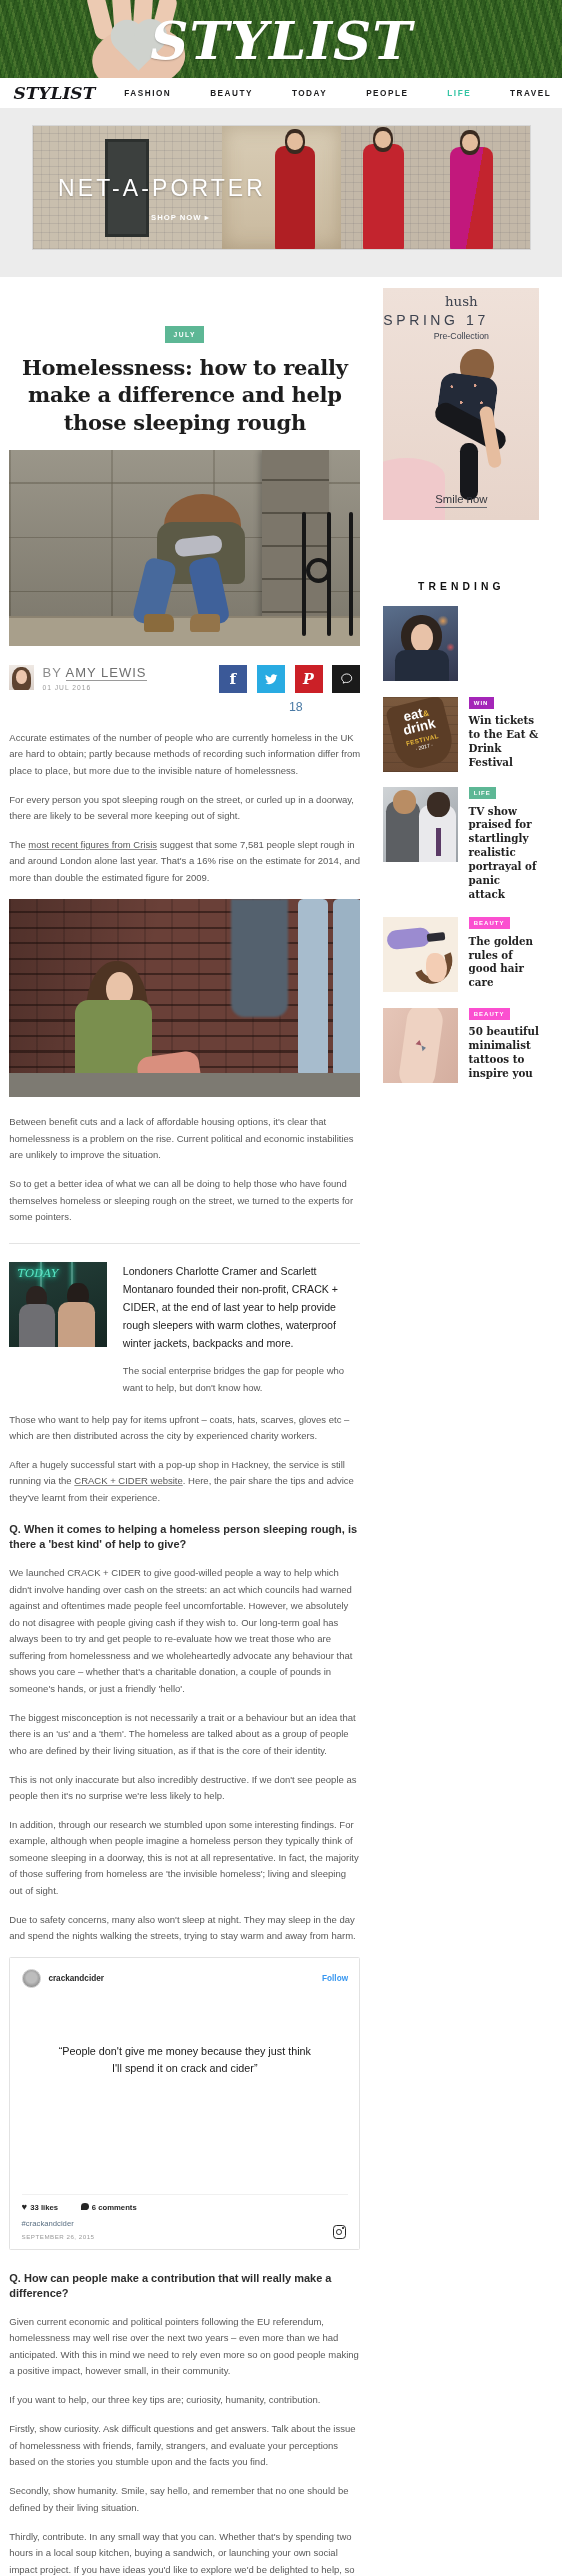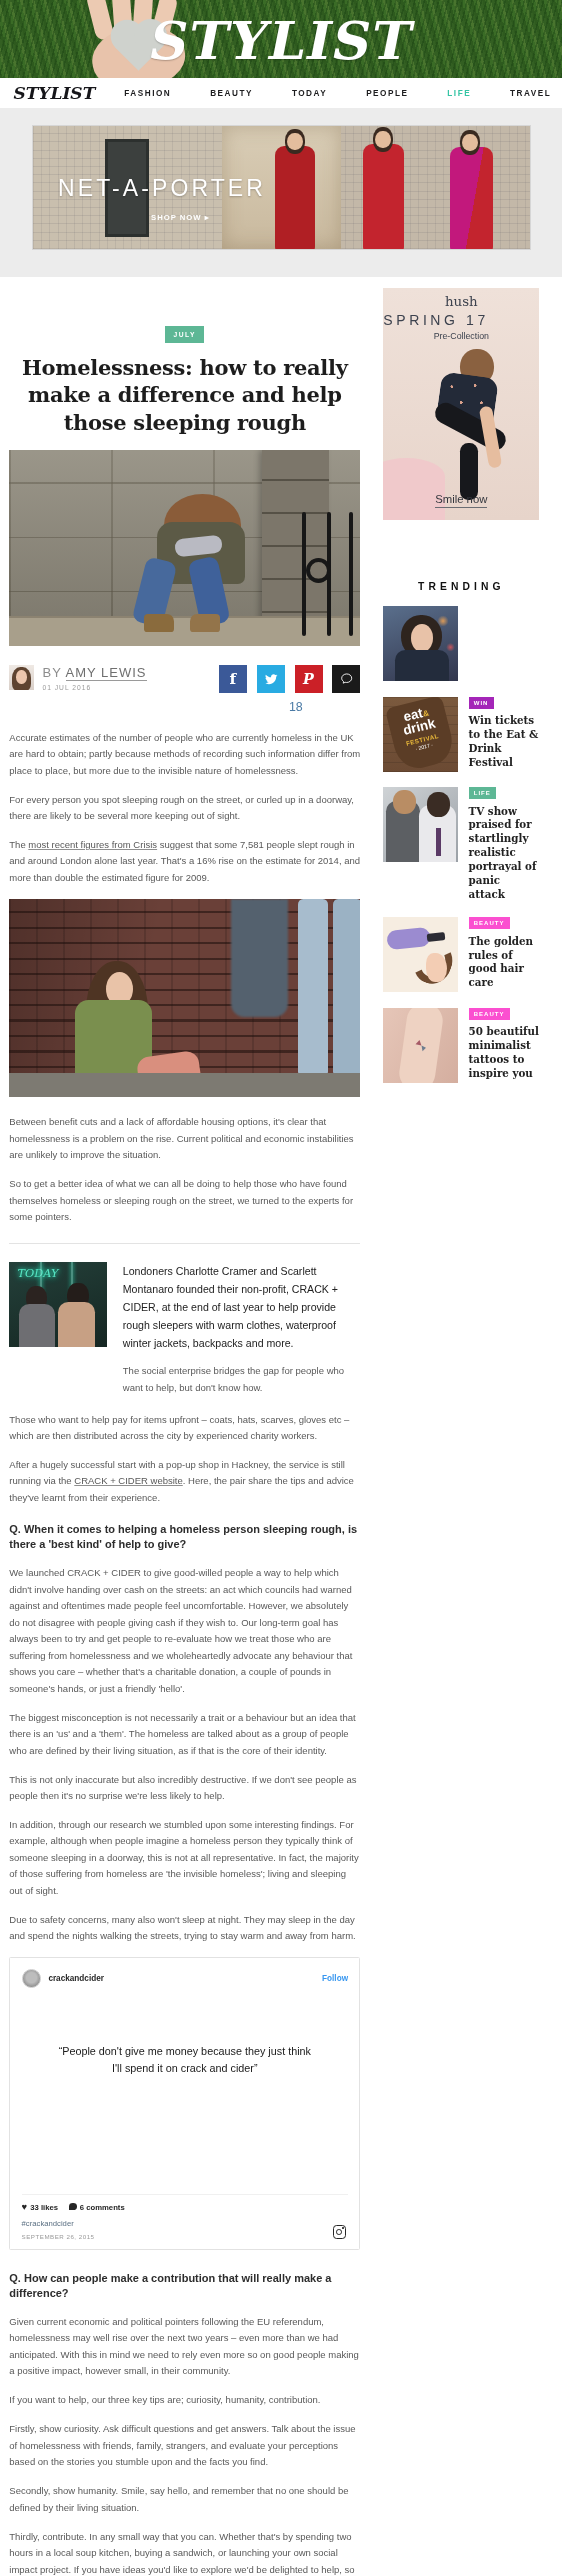--- a/index.html
+++ b/index.html
@@ -127,21 +127,21 @@
   .intro-sub{font-size:9.5px;line-height:16.5px;color:#595959;margin:0;}
   
   .insta-card{border:0.5px solid #e2e2e2;border-radius:1.5px;background:#fff;margin:7.2px 0 20.6px;padding:10.3px 11.3px 9.3px;}
   .insta-head{display:flex;align-items:center;}
   .insta-avatar{width:19.6px;height:19.6px;border-radius:50%;background:radial-gradient(circle at 50% 45%, #bdbdbd 0 40%, #8f8f8f 75%);border:0.5px solid #ccc;flex:none;}
   .insta-user{font-size:8.2px;font-weight:700;color:#262626;margin-left:7.2px;flex:1;}
   .insta-follow{color:var(--follow);font-size:8.2px;font-weight:600;text-decoration:none;cursor:pointer;}
   .insta-quote{min-height:206px;display:flex;align-items:center;justify-content:center;padding:0 31px 62px;}
   .insta-quote p{font-size:10.8px;line-height:17.5px;color:#1a1a1a;text-align:center;font-weight:500;margin:0;}
   .insta-foot{border-top:0.5px solid #f0f0f0;padding-top:7.2px;position:relative;}
-  .insta-stats{display:flex;align-items:center;gap:11px;font-size:7.7px;font-weight:700;color:#262626;}
+  .insta-stats{display:flex;align-items:center;gap:23px;font-size:7.7px;font-weight:700;color:#262626;}
   .heart-ic{color:#262626;font-size:9.3px;margin-right:3.1px;}
   .bubble-ic{display:inline-block;width:7.7px;height:6.7px;background:#262626;border-radius:50% 50% 50% 0;margin-right:3.1px;}
   .insta-tag{color:#5b7083;font-size:7.7px;margin-top:6.2px;}
   .insta-date{color:#9b9b9b;font-size:6.2px;letter-spacing:0.5px;margin-top:5.2px;}
   .insta-logo{position:absolute;right:2.1px;bottom:1px;width:13.4px;height:13.4px;border:1.3px solid #262626;border-radius:3.6px;}
   .insta-logo .lens{position:absolute;left:2.6px;top:2.6px;width:5.7px;height:5.7px;border:1.3px solid #262626;border-radius:50%;}
   .insta-logo .dot{position:absolute;right:1px;top:1px;width:1.5px;height:1.5px;background:#262626;border-radius:50%;}
   
   .hush-ad{width:156px;height:232px;position:relative;overflow:hidden;cursor:pointer;background:linear-gradient(#efe1d9,#e7d4ca);}
   .hush-brand{text-align:center;font-family:"DejaVu Serif",serif;font-size:13.4px;color:#3c424e;margin-top:6.2px;}

